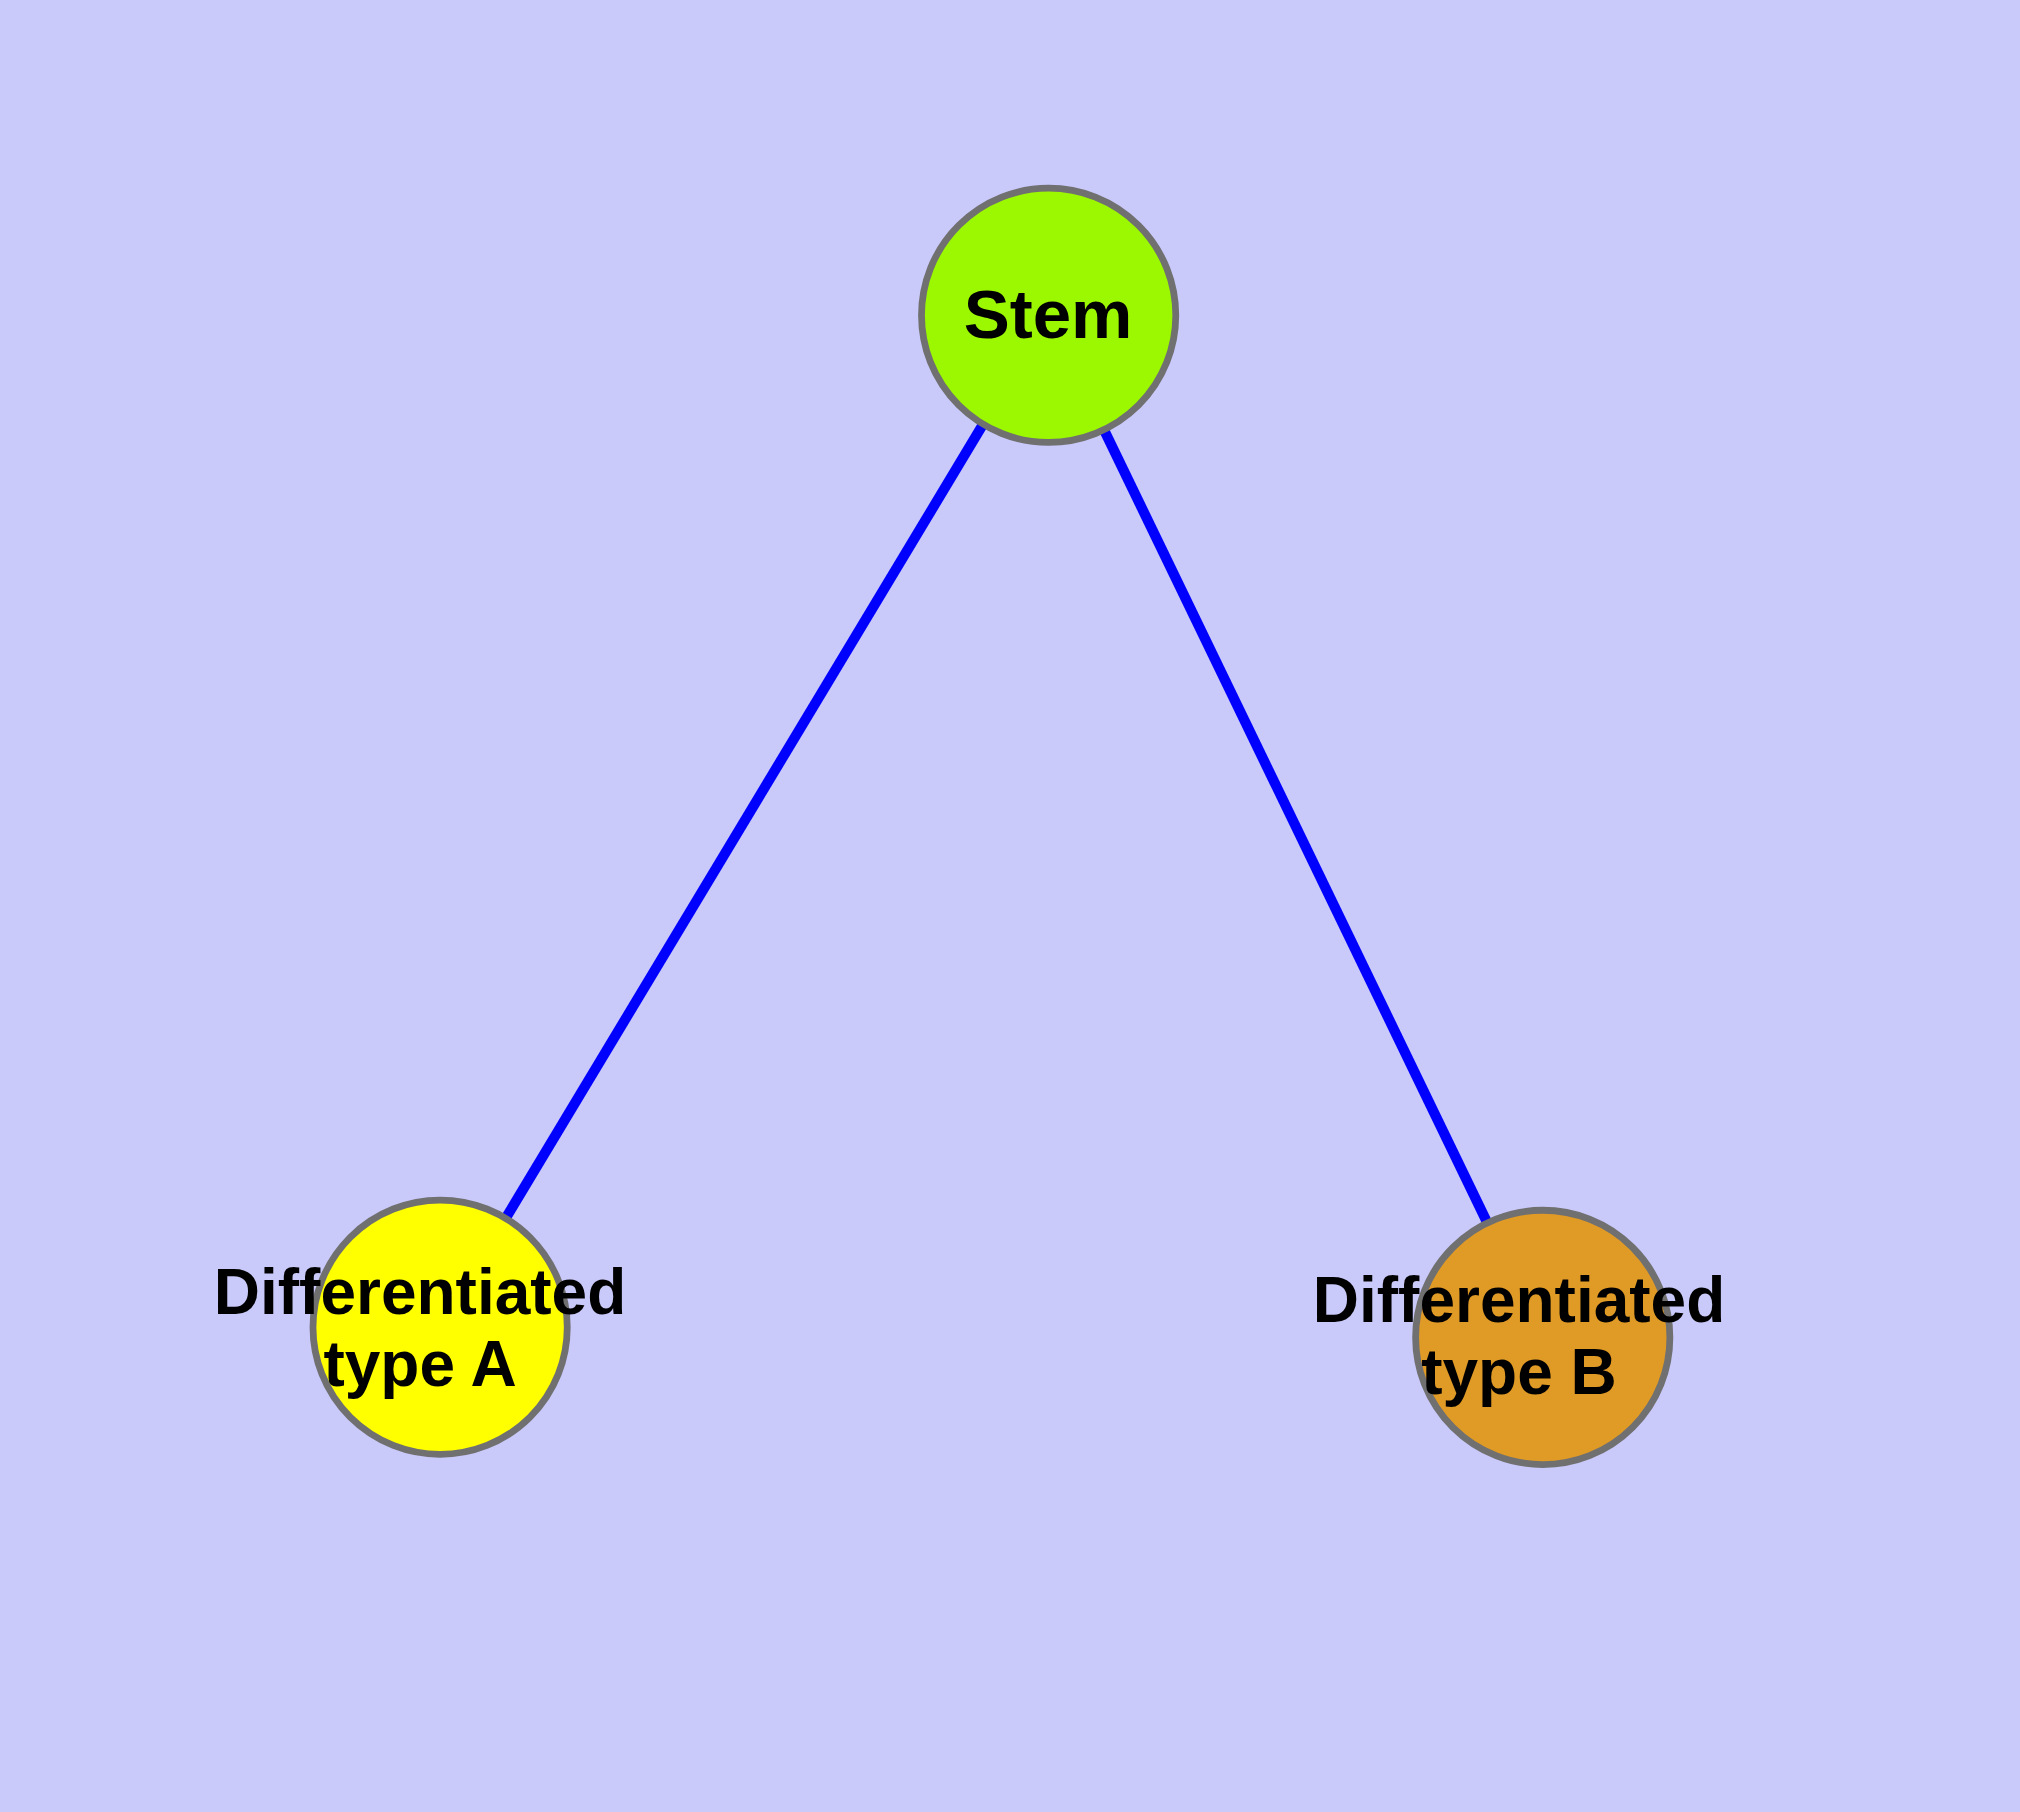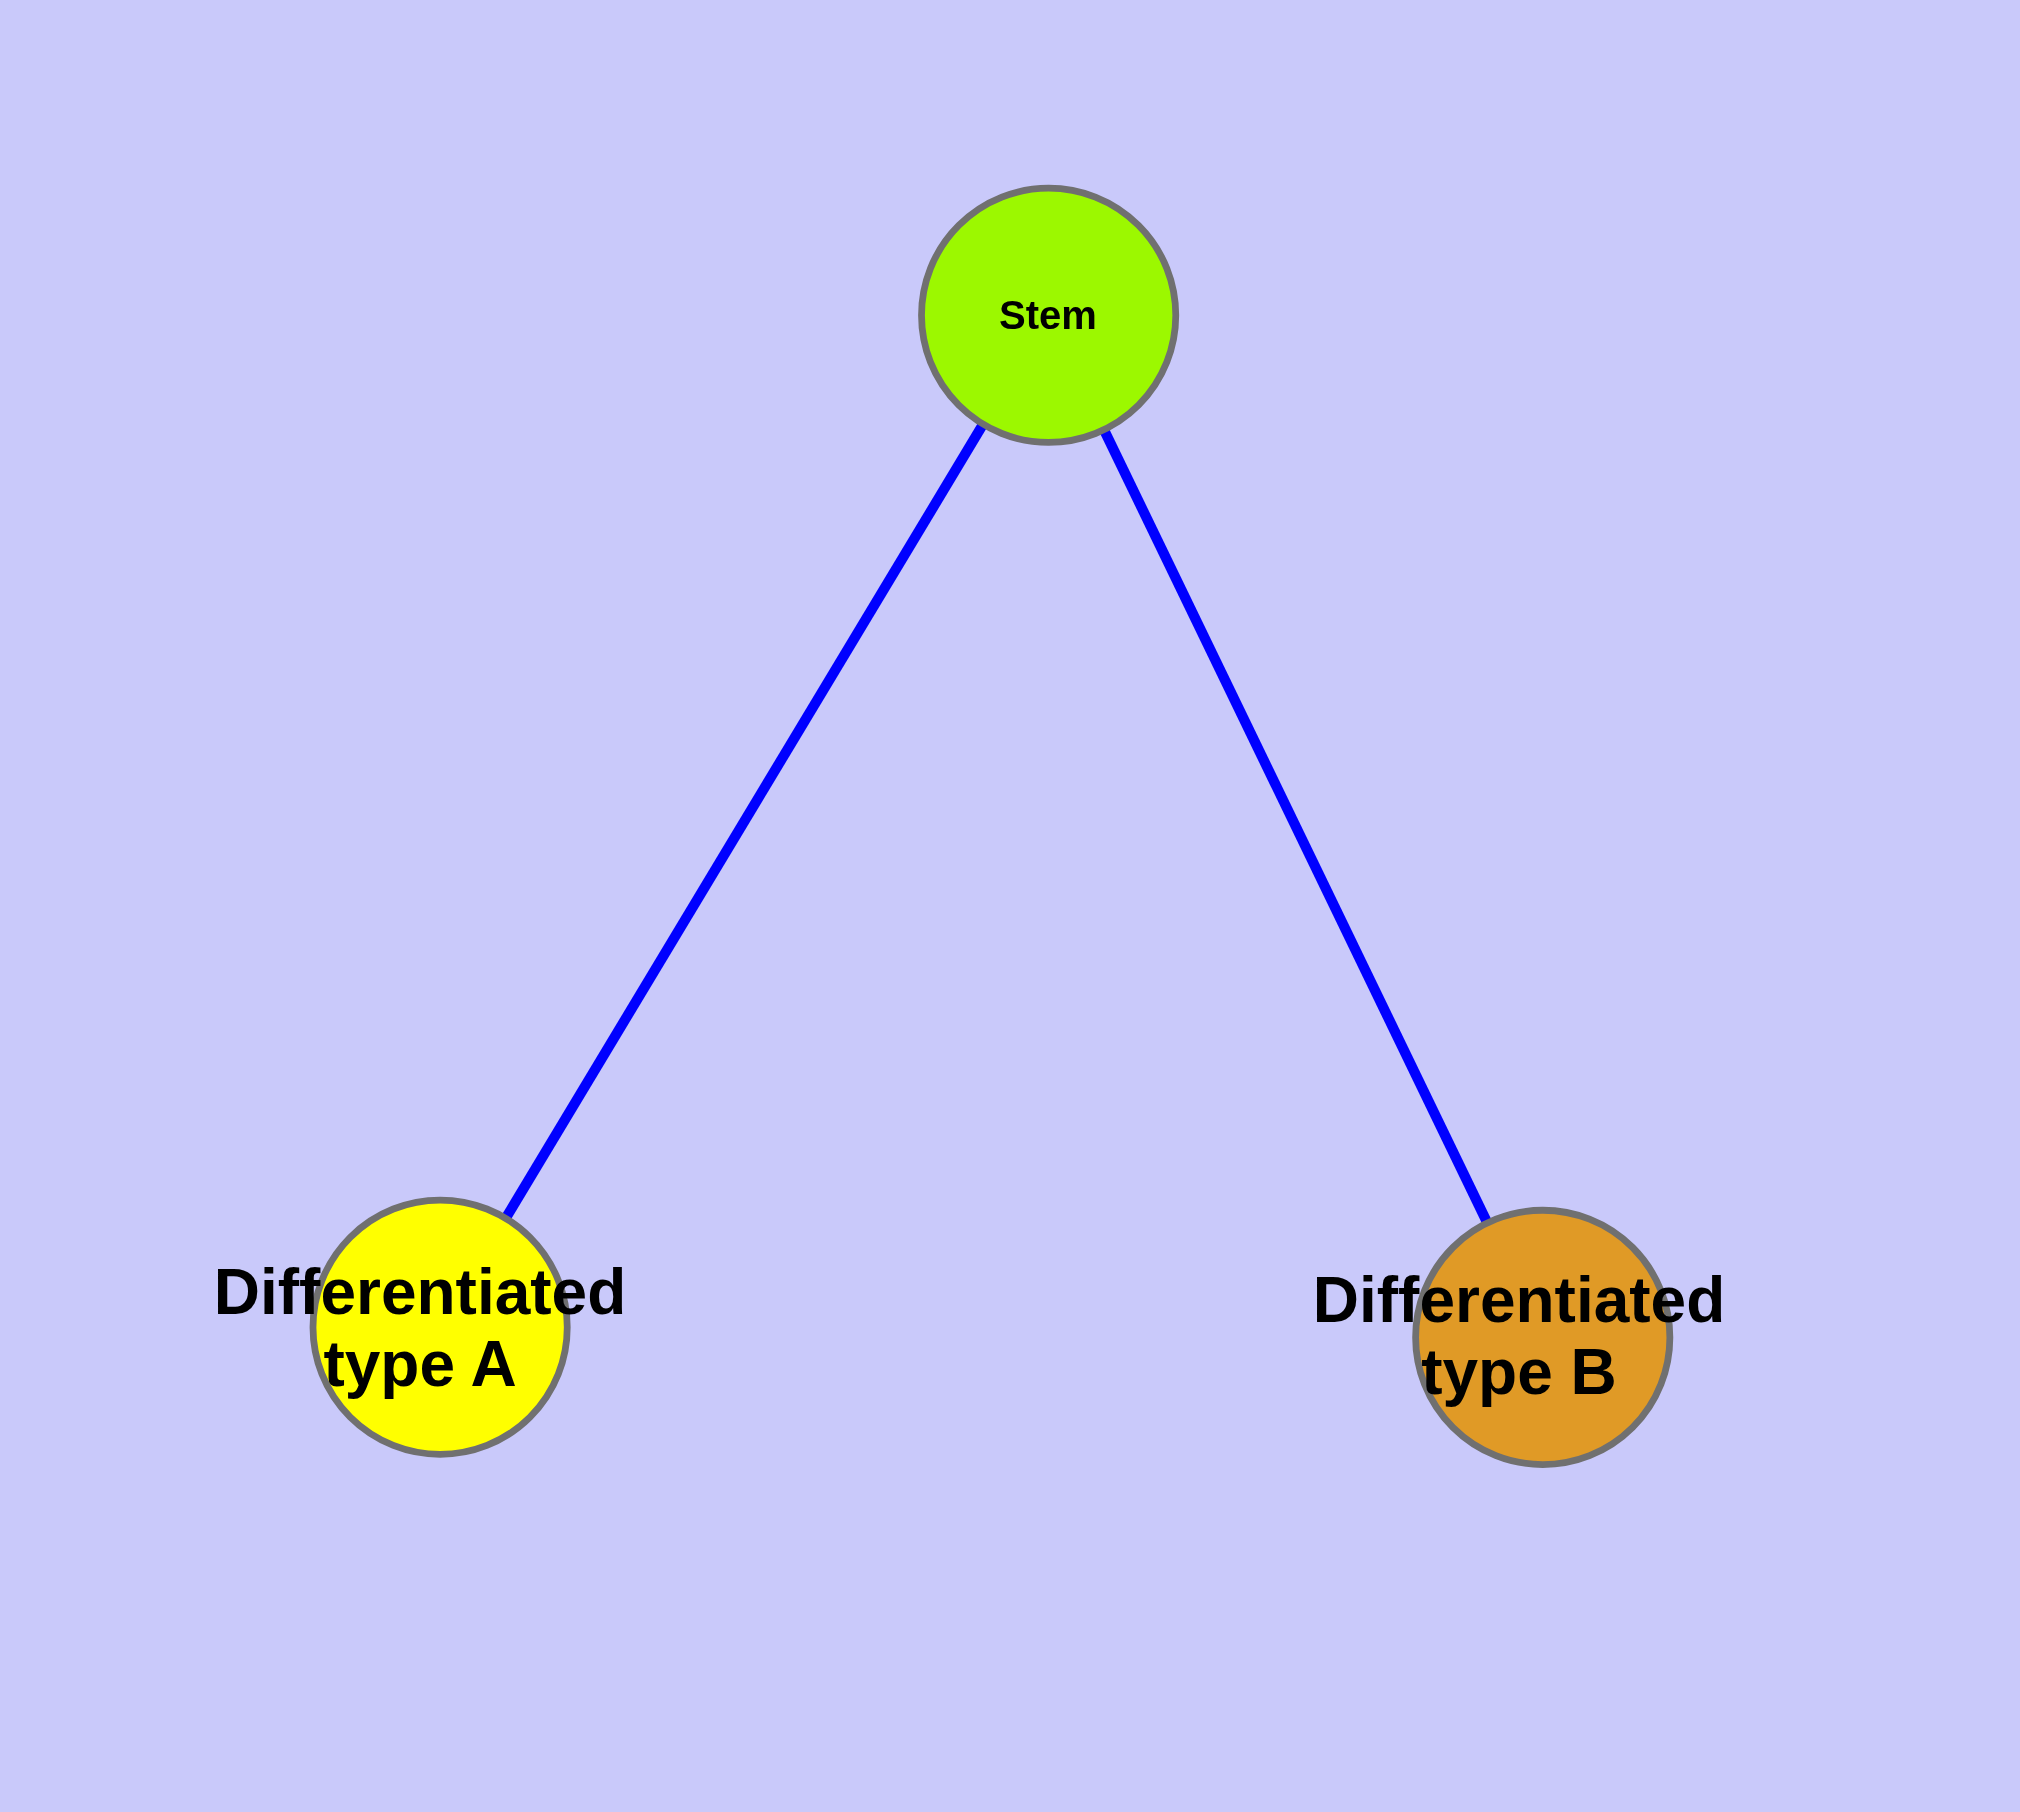--- a/index.html
+++ b/index.html
@@ -34,21 +34,21 @@
     font-weight: bold;
     text-align: center;
     white-space: pre;
     line-height: 1.12;
     pointer-events: none;
     transform: translate(-50%, -50%);
   }
   #label-stem {
     left: 1048px;
     top: 315px;
-    font-size: 40px;
+    font-size: 69px;
   }
   #label-diff-a {
     left: 420px;
     top: 1329px;
     font-size: 64px;
   }
   #label-diff-b {
     left: 1519px;
     top: 1337px;
     font-size: 64px;

